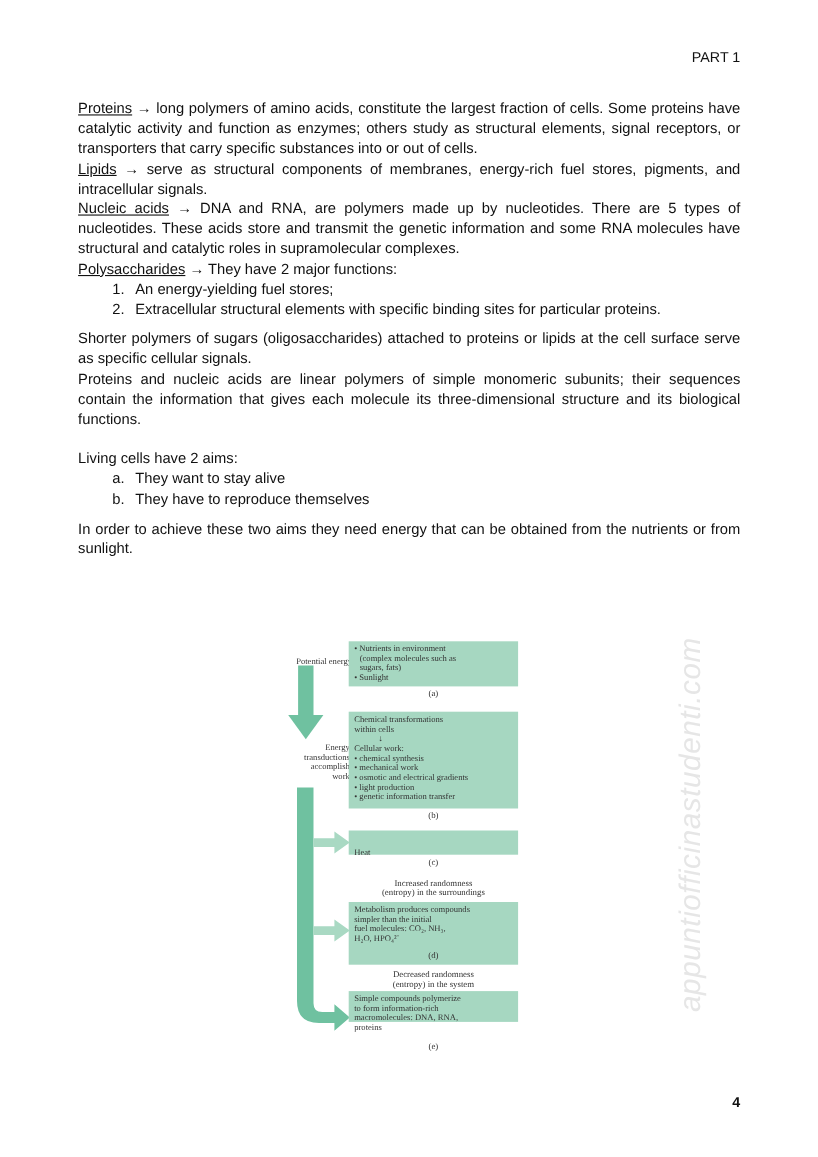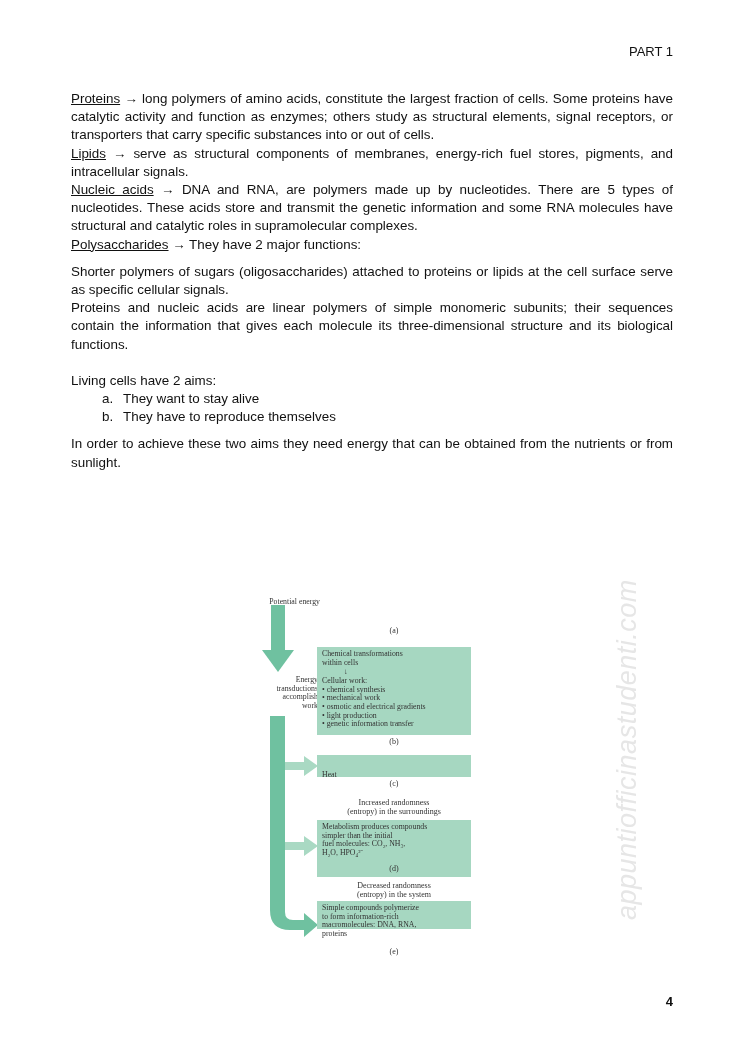--- a/index.html
+++ b/index.html
@@ -44,20 +44,24 @@
     <span>→</span><span> serve as structural components of membranes, </span><b>energy-rich fuel stores</b><span>, pigments, and intracellular signals.</span>
   </p>
   <p class="p">
     <span class="u">Nucleic acids</span>
     <span>→</span><span> DNA and RNA, are polymers made up by nucleotides. There are 5 types of nucleotides. These acids store and transmit the genetic information and some RNA molecules have structural and </span><b>catalytic roles</b><span> in supramolecular complexes.</span>
   </p>
   <p class="p left">
     <span class="u">Polysaccharides</span>
     <span>→</span><span> They have 2 major functions:</span>
   </p>
+  <ol>
+    <li>An energy-yielding fuel stores;</li>
+    <li>Extracellular structural elements with specific binding sites for particular proteins.</li>
+  </ol>
   <div class="gap"></div>
   <p class="p">Shorter polymers of sugars (oligosaccharides) attached to proteins or lipids at the cell surface serve as specific cellular signals.</p>
   <p class="p">Proteins and nucleic acids are linear polymers of simple monomeric subunits; their sequences contain the information that gives each molecule its three-dimensional structure and its biological functions.</p>
   <div class="gap2"></div>
   <p class="p left">Living cells have 2 aims:</p>
   <ul class="alpha">
     <li>They want to stay alive</li>
     <li>They have to reproduce themselves</li>
   </ul>
   <div class="gap"></div>
@@ -79,20 +83,26 @@
   </svg>
 
   <div class="flabel" style="left:0;top:17px;width:84px;">Potential energy</div>
   <div class="flabel" style="left:2px;top:96px;width:80px;line-height:8.6px;">
     <div>Energy</div>
     <div>transductions</div>
     <div>accomplish</div>
     <div>work</div>
   </div>
 
+  <div class="fbox" style="top:3px;height:41px;">
+    <div>• Nutrients in environment</div>
+    <div style="padding-left:5px;">(complex molecules such as</div>
+    <div style="padding-left:5px;">sugars, fats)</div>
+    <div>• Sunlight</div>
+  </div>
   <div class="cap" style="top:46px;">(a)</div>
 
   <div class="fbox" style="top:67px;height:88px;">
     <div>Chemical transformations</div>
     <div>within cells</div>
     <div style="padding-left:22px;line-height:10px;">↓</div>
     <div>Cellular work:</div>
     <div>• chemical synthesis</div>
     <div>• mechanical work</div>
     <div>• osmotic and electrical gradients</div>

